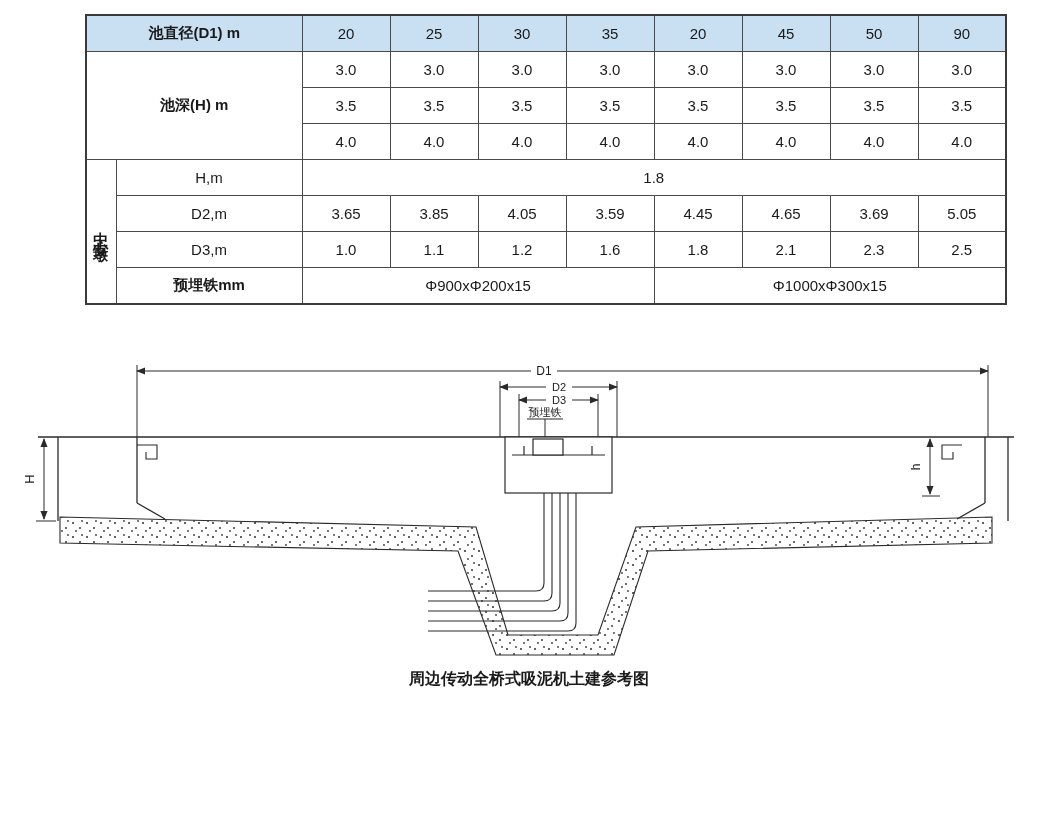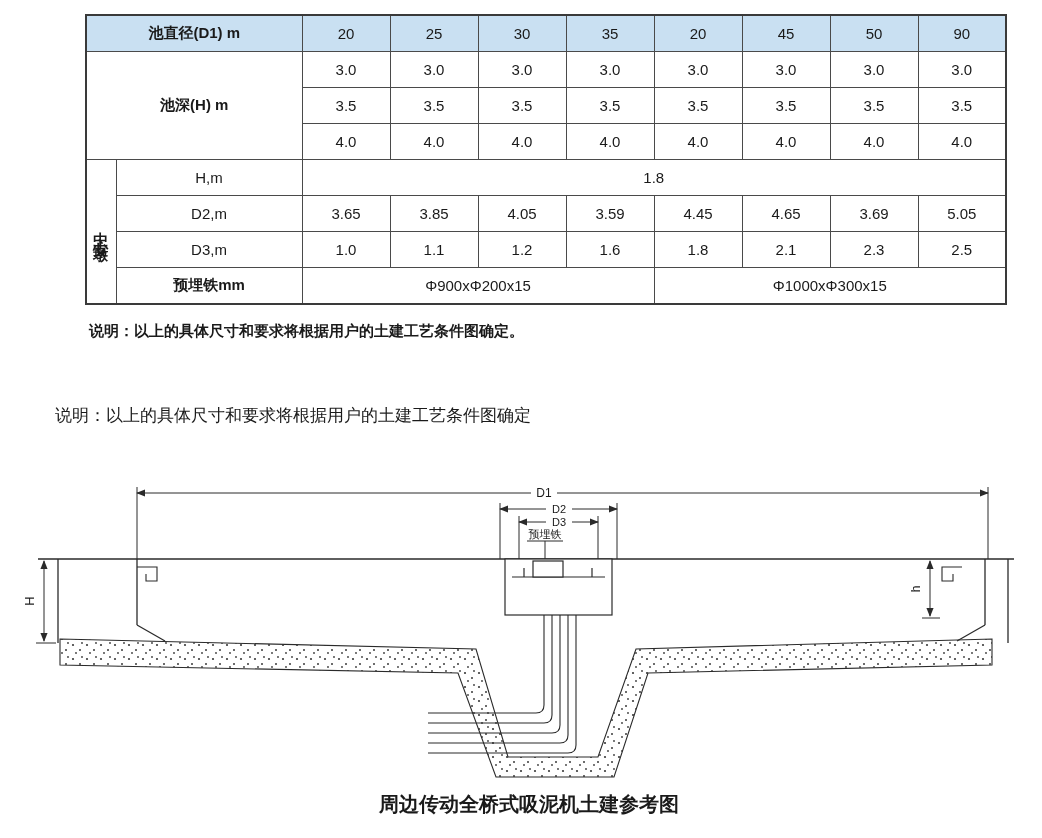--- a/index.html
+++ b/index.html
@@ -18,21 +18,21 @@
   td.vert span{writing-mode:vertical-rl;text-orientation:upright;
     font-weight:bold;letter-spacing:5px;line-height:1;}
   .table-note{font-weight:bold;font-size:15px;margin:17px 0 0 89px;}
 
   
   .standalone-note{font-size:17px;margin:63px 0 0 55px;}
 
   
   .diagram{margin-top:46px;}
   svg text{font-family:"Liberation Sans","DejaVu Sans",sans-serif;fill:#1a1a1a;}
-  .caption{font-weight:bold;font-size:20px;text-align:center;
+  .caption{font-weight:bold;font-size:16px;text-align:center;
     padding-left:16px;margin-top:4px;}
 </style>
 </head>
 <body>
 
 <div class="page">
 
   <div class="table-wrap">
     <table class="spec">
       <colgroup>
@@ -121,23 +121,21 @@
       </tr>
       <tr>
         <td class="cn">预埋铁mm</td>
         <td colspan="4">Φ900xΦ200x15</td>
         <td colspan="4">Φ1000xΦ300x15</td>
       </tr>
     </tbody>
       </table>
   </div>
 
-  <div class="table-note">说明：以上的具体尺寸和要求将根据用户的土建工艺条件图确定。</div>
-
-  <div class="standalone-note">说明：以上的具体尺寸和要求将根据用户的土建工艺条件图确定</div>
+
 
   <div class="diagram">
     <svg width="1042" height="310" viewBox="0 0 1042 310">
       <defs>
         <marker id="arr" viewBox="0 0 10 10" refX="9" refY="5" markerWidth="9" markerHeight="9" orient="auto-start-reverse">
           <path d="M0,1 L10,5 L0,9 z" fill="#2a2a2a"></path>
         </marker>
         <pattern id="stip" width="14" height="14" patternUnits="userSpaceOnUse">
           <circle cx="3" cy="4" r="1.1" fill="#3a3a3a"></circle>
           <circle cx="10" cy="9" r="1.0" fill="#3a3a3a"></circle>

